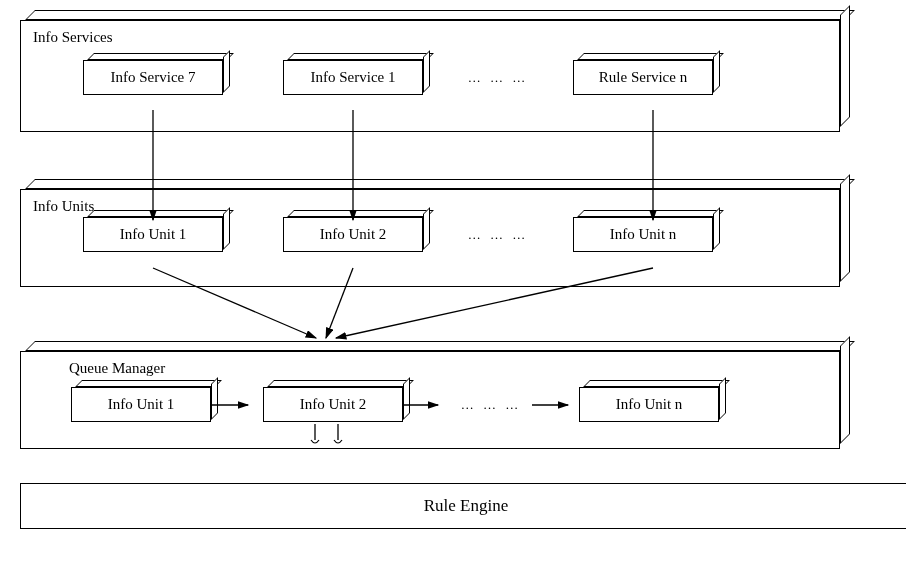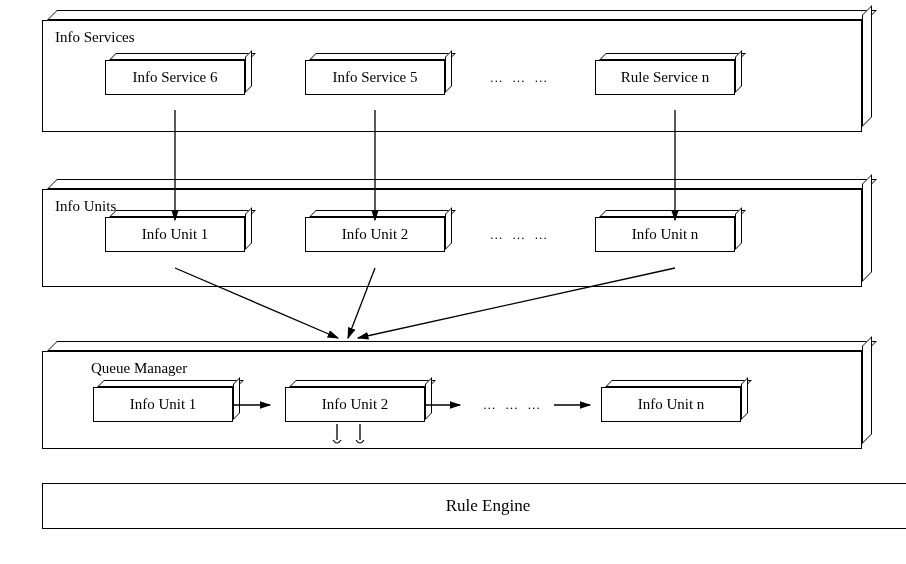--- a/index.html
+++ b/index.html
@@ -6,21 +6,21 @@
     body {
       font-family: "Times New Roman", serif;
       background: #fff;
       width: 906px;
       height: 564px;
       position: relative;
     }
     .diagram {
       position: absolute;
       top: 20px;
-      left: 42px;
+      left: 20px;
       width: 836px;
     }
     .layer-3d {
       position: relative;
       margin-bottom: 12px;
     }
     .layer-top {
       position: absolute;
       height: 10px;
       background: #fff;
@@ -117,27 +117,27 @@
 
   <div class="layer-3d" style="width:820px;">
     <div class="layer-top" style="width:820px;"></div>
     <div class="layer-side" style="height:112px;"></div>
     <div class="layer-front" style="height:112px;">
       <div class="layer-title">Info Services</div>
       <div class="box-row">
         <div class="box-3d">
           <div class="box-top" style="width:140px;"></div>
           <div class="box-side" style="height:36px;"></div>
-          <div class="box-front">Info Service 6</div>
+          <div class="box-front">Info Service 7</div>
         </div>
         <div class="spacer" style="width:60px;"></div>
         <div class="box-3d">
           <div class="box-top" style="width:140px;"></div>
           <div class="box-side" style="height:36px;"></div>
-          <div class="box-front">Info Service 5</div>
+          <div class="box-front">Info Service 1</div>
         </div>
         <div class="spacer" style="width:30px;"></div>
         <div class="ellipsis" style="width:90px;">… … …</div>
         <div class="spacer" style="width:30px;"></div>
         <div class="box-3d">
           <div class="box-top" style="width:140px;"></div>
           <div class="box-side" style="height:36px;"></div>
           <div class="box-front">Rule Service n</div>
         </div>
       </div>

